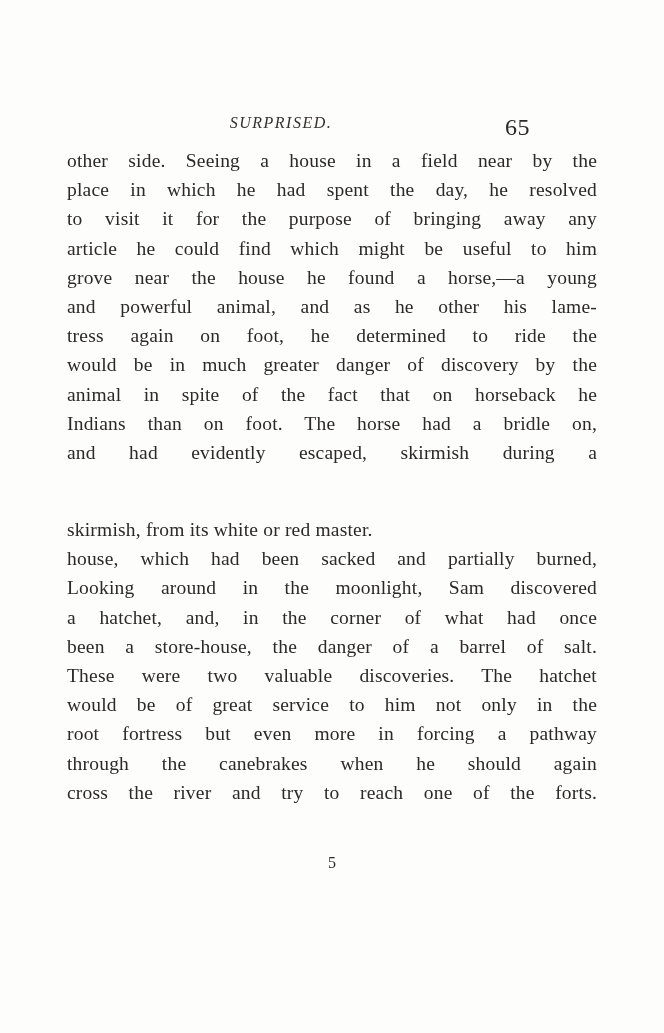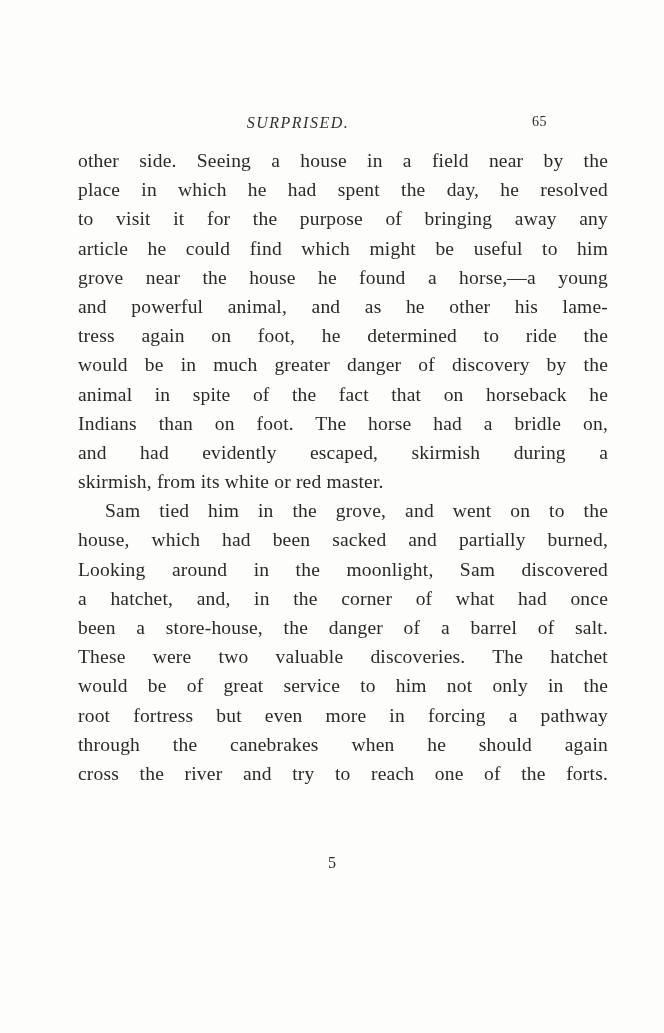--- a/index.html
+++ b/index.html
@@ -13,59 +13,60 @@
     height: 1033px;
     margin: 0 auto;
     background: #fdfdfb;
     color: #2b2926;
     font-family: "Liberation Serif", "DejaVu Serif", serif;
     overflow: hidden;
   }
   .page-header {
     position: absolute;
     top: 114px;
-    left: 69px;
+    left: 52px;
     width: 530px;
     height: 24px;
   }
   .running-title {
     display: block;
     text-align: center;
     padding-right: 72px;
     font-style: italic;
     font-size: 16px;
     letter-spacing: 1.5px;
     color: #34312d;
   }
   .page-number {
     position: absolute;
     right: 52px;
     top: 0;
-    font-size: 14px;
+    font-size: 24px;
     letter-spacing: 0.5px;
     color: #2b2926;
   }
   .text-block {
     position: absolute;
     top: 146px;
-    left: 78px;
+    left: 67px;
     width: 530px;
     font-size: 19.5px;
     font-weight: 400;
   }
   .line {
     height: 29.2px;
     line-height: 29.2px;
     text-align: justify;
     text-align-last: justify;
     white-space: normal;
     letter-spacing: 0.2px;
   }
   .line.para-end {
     text-align-last: left;
+    margin-top: 48px;
   }
   .line.indent {
     text-indent: 27px;
   }
   .page-footer {
     position: absolute;
     top: 854px;
     left: 67px;
     width: 530px;
   }
@@ -92,21 +93,20 @@
     <div class="line">article he could find which might be useful to him</div>
     <div class="line">grove near the house he found a horse,—a young</div>
     <div class="line">and powerful animal, and as he other his lame-</div>
     <div class="line">tress again on foot, he determined to ride the</div>
     <div class="line">would be in much greater danger of discovery by the</div>
     <div class="line">animal in spite of the fact that on horseback he</div>
     <div class="line">Indians than on foot.  The horse had a bridle on,</div>
     <div class="line">and had evidently escaped, skirmish during a</div>
     <div class="line para-end">skirmish, from its white or red master.</div>
 
-    <div class="line indent">Sam tied him in the grove, and went on to the</div>
     <div class="line">house, which had been sacked and partially burned,</div>
     <div class="line">Looking around in the moonlight, Sam discovered</div>
     <div class="line">a hatchet, and, in the corner of what had once</div>
     <div class="line">been a store-house, the danger of a barrel of salt.</div>
     <div class="line">These were two valuable discoveries.  The hatchet</div>
     <div class="line">would be of great service to him not only in the</div>
     <div class="line">root fortress but even more in forcing a pathway</div>
     <div class="line">through the canebrakes when he should again</div>
     <div class="line">cross the river and try to reach one of the forts.</div>
   </main>

